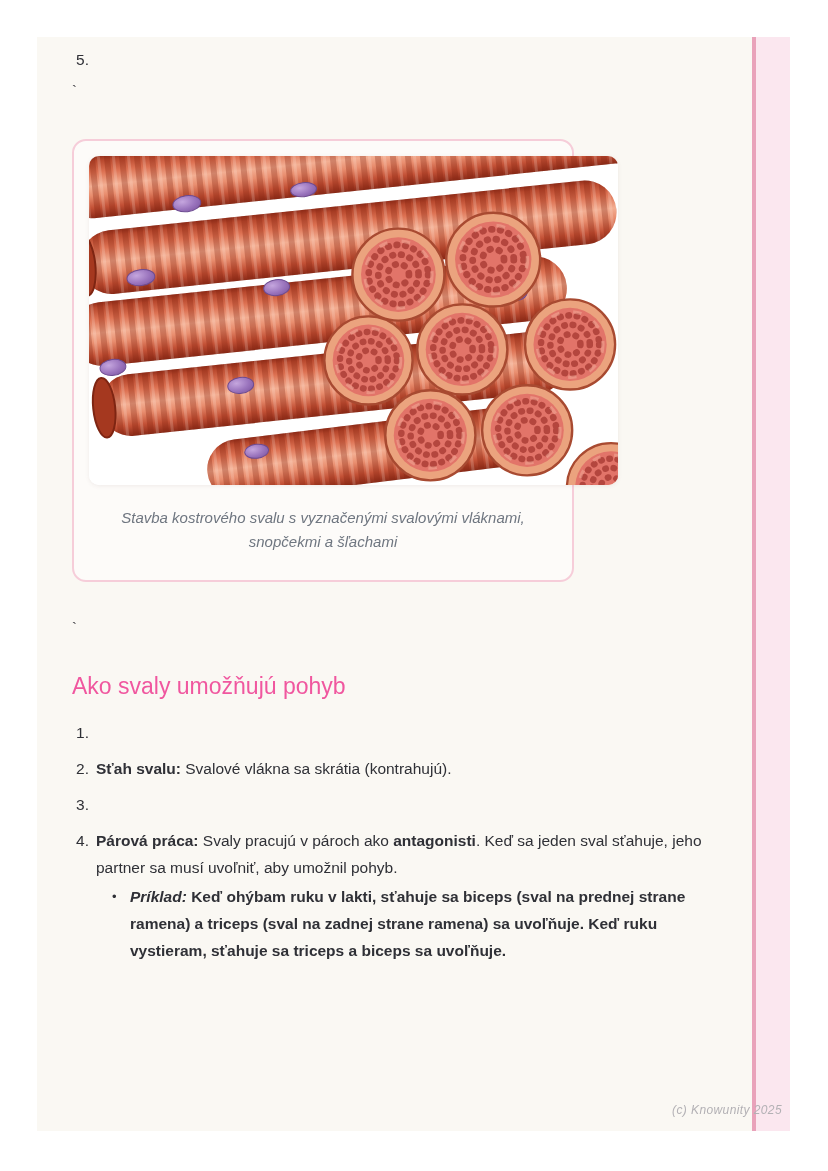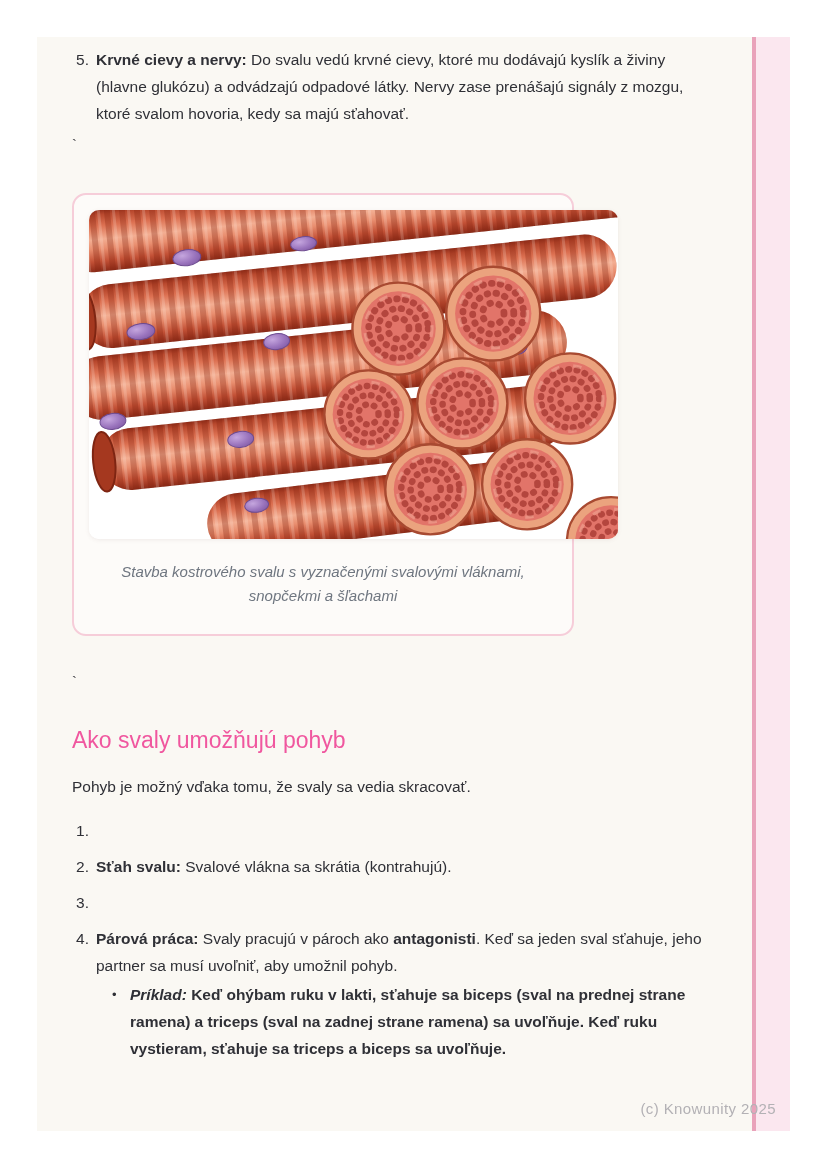--- a/index.html
+++ b/index.html
@@ -59,33 +59,32 @@
     margin-top:25px;font-size:23px;line-height:31px;font-weight:normal;
     color:var(--accent_pink);
   }
   .intro{margin-top:17px;max-width:640px;}
   ol.steps{list-style:none;margin-top:17px;}
   ul.sub{list-style:none;margin:2px 0 0 16px;}
   .sub li{display:flex;}
   .sub .dot{width:18px;flex:0 0 18px;font-size:13px;line-height:27px;}
   .sub .itxt{max-width:588px;font-weight:bold;}
   .footer-note{
-    position:absolute;right:14px;bottom:14px;z-index:2;
-    font-size:15px;letter-spacing:0.4px;color:var(--footer_gray);
+    position:absolute;right:8px;bottom:14px;z-index:2;
+    font-size:12px;letter-spacing:0.4px;color:var(--footer_gray);font-style:italic;
   }
 </style>
 </head>
 <body>
 
 <div class="content">
   <div class="pink-strip"></div>
 
   <div class="num-item body-text">
     <span class="num">5.</span>
-    <span class="itxt"><strong>Krvné cievy a nervy:</strong><span> Do svalu vedú krvné cievy, ktoré mu dodávajú kyslík a živiny (hlavne glukózu) a odvádzajú odpadové látky. Nervy zase prenášajú signály z mozgu, ktoré svalom hovoria, kedy sa majú sťahovať.</span></span>
   </div>
 
   <div class="stray stray-1">`</div>
 
   <figure class="figure-card">
     <div class="figure-panel">
       <svg viewBox="0 0 530 330" preserveAspectRatio="xMidYMid slice">
         <defs>
           <linearGradient id="cyl" x1="0" y1="0" x2="0" y2="1">
             <stop offset="0" stop-color="#932f1b"></stop>
@@ -165,21 +164,20 @@
         <use href="#xsec" transform="translate(523 332) scale(0.92)"></use>
       </svg>
     </div>
     <figcaption class="figure-caption">Stavba kostrového svalu s vyznačenými svalovými vláknami, snopčekmi a šľachami</figcaption>
   </figure>
 
   <div class="stray stray-2">`</div>
 
   <h2 class="section">Ako svaly umožňujú pohyb</h2>
 
-  <p class="intro body-text">Pohyb je možný vďaka tomu, že svaly sa vedia skracovať.</p>
 
   <ol class="steps">
     <li class="num-item body-text">
       <span class="num">1.</span>
     </li>
     <li class="num-item body-text">
       <span class="num">2.</span>
       <span class="itxt"><strong>Sťah svalu:</strong><span> Svalové vlákna sa skrátia (kontrahujú).</span></span>
     </li>
     <li class="num-item body-text">

